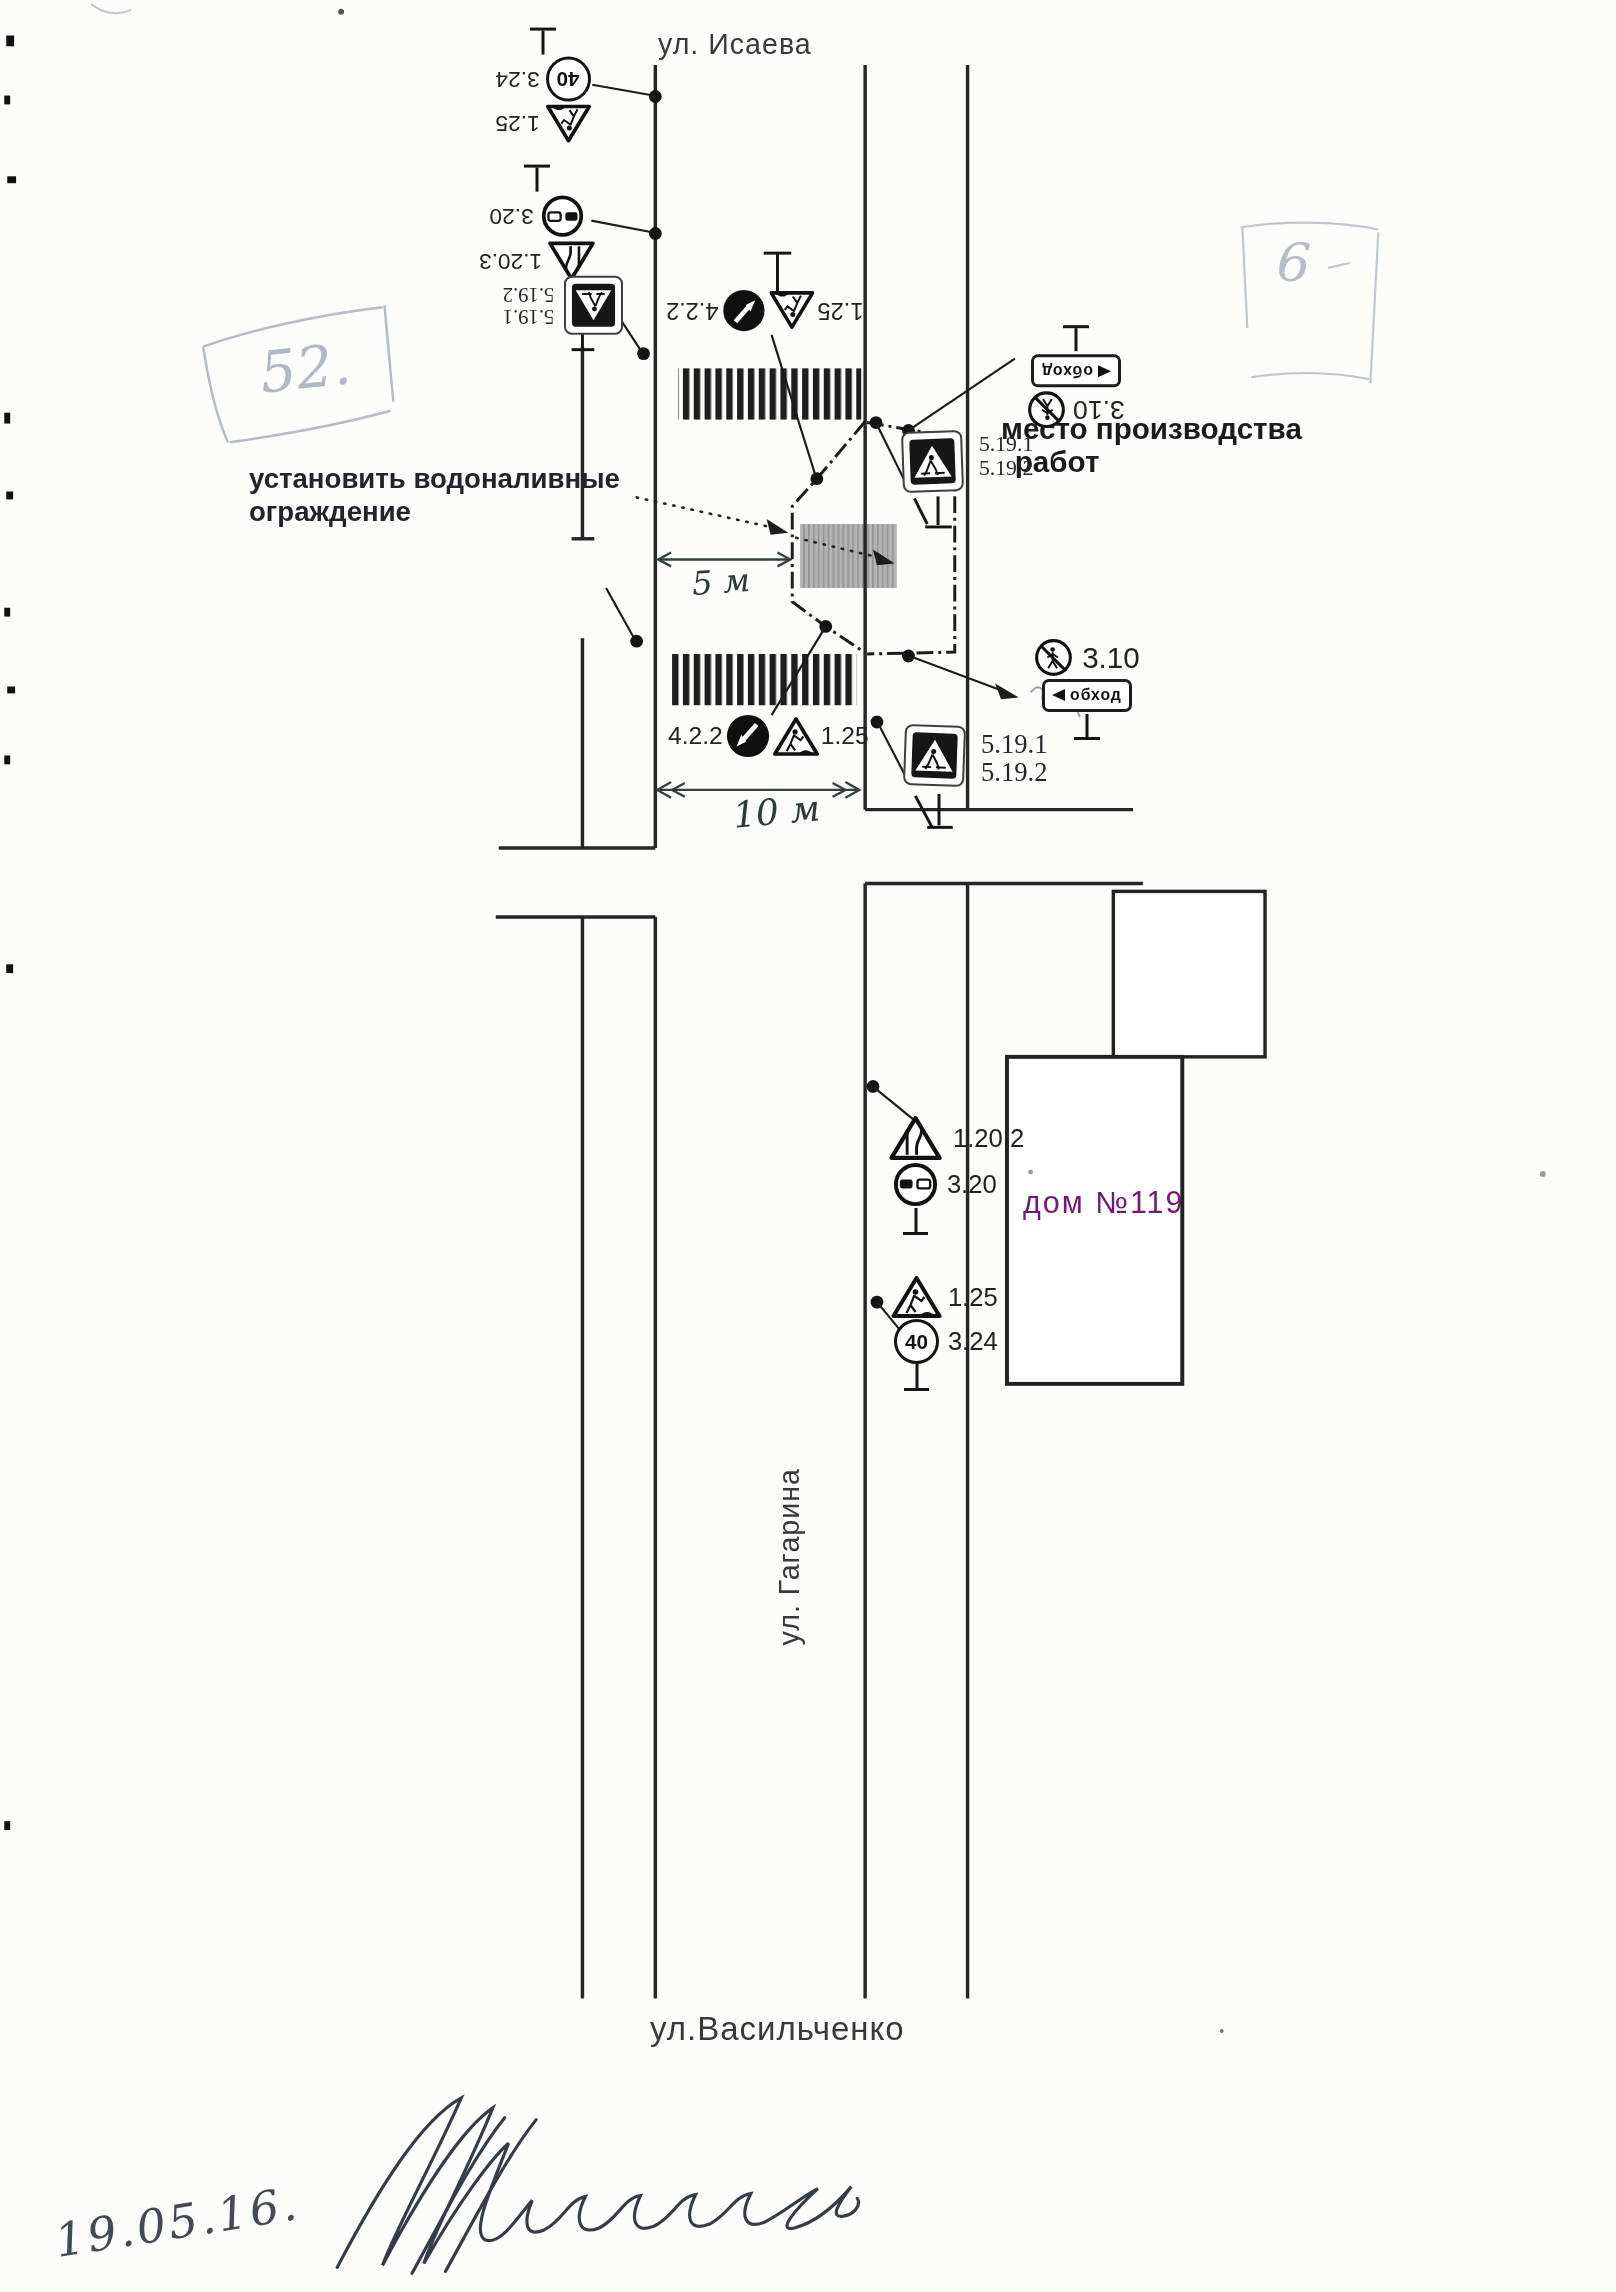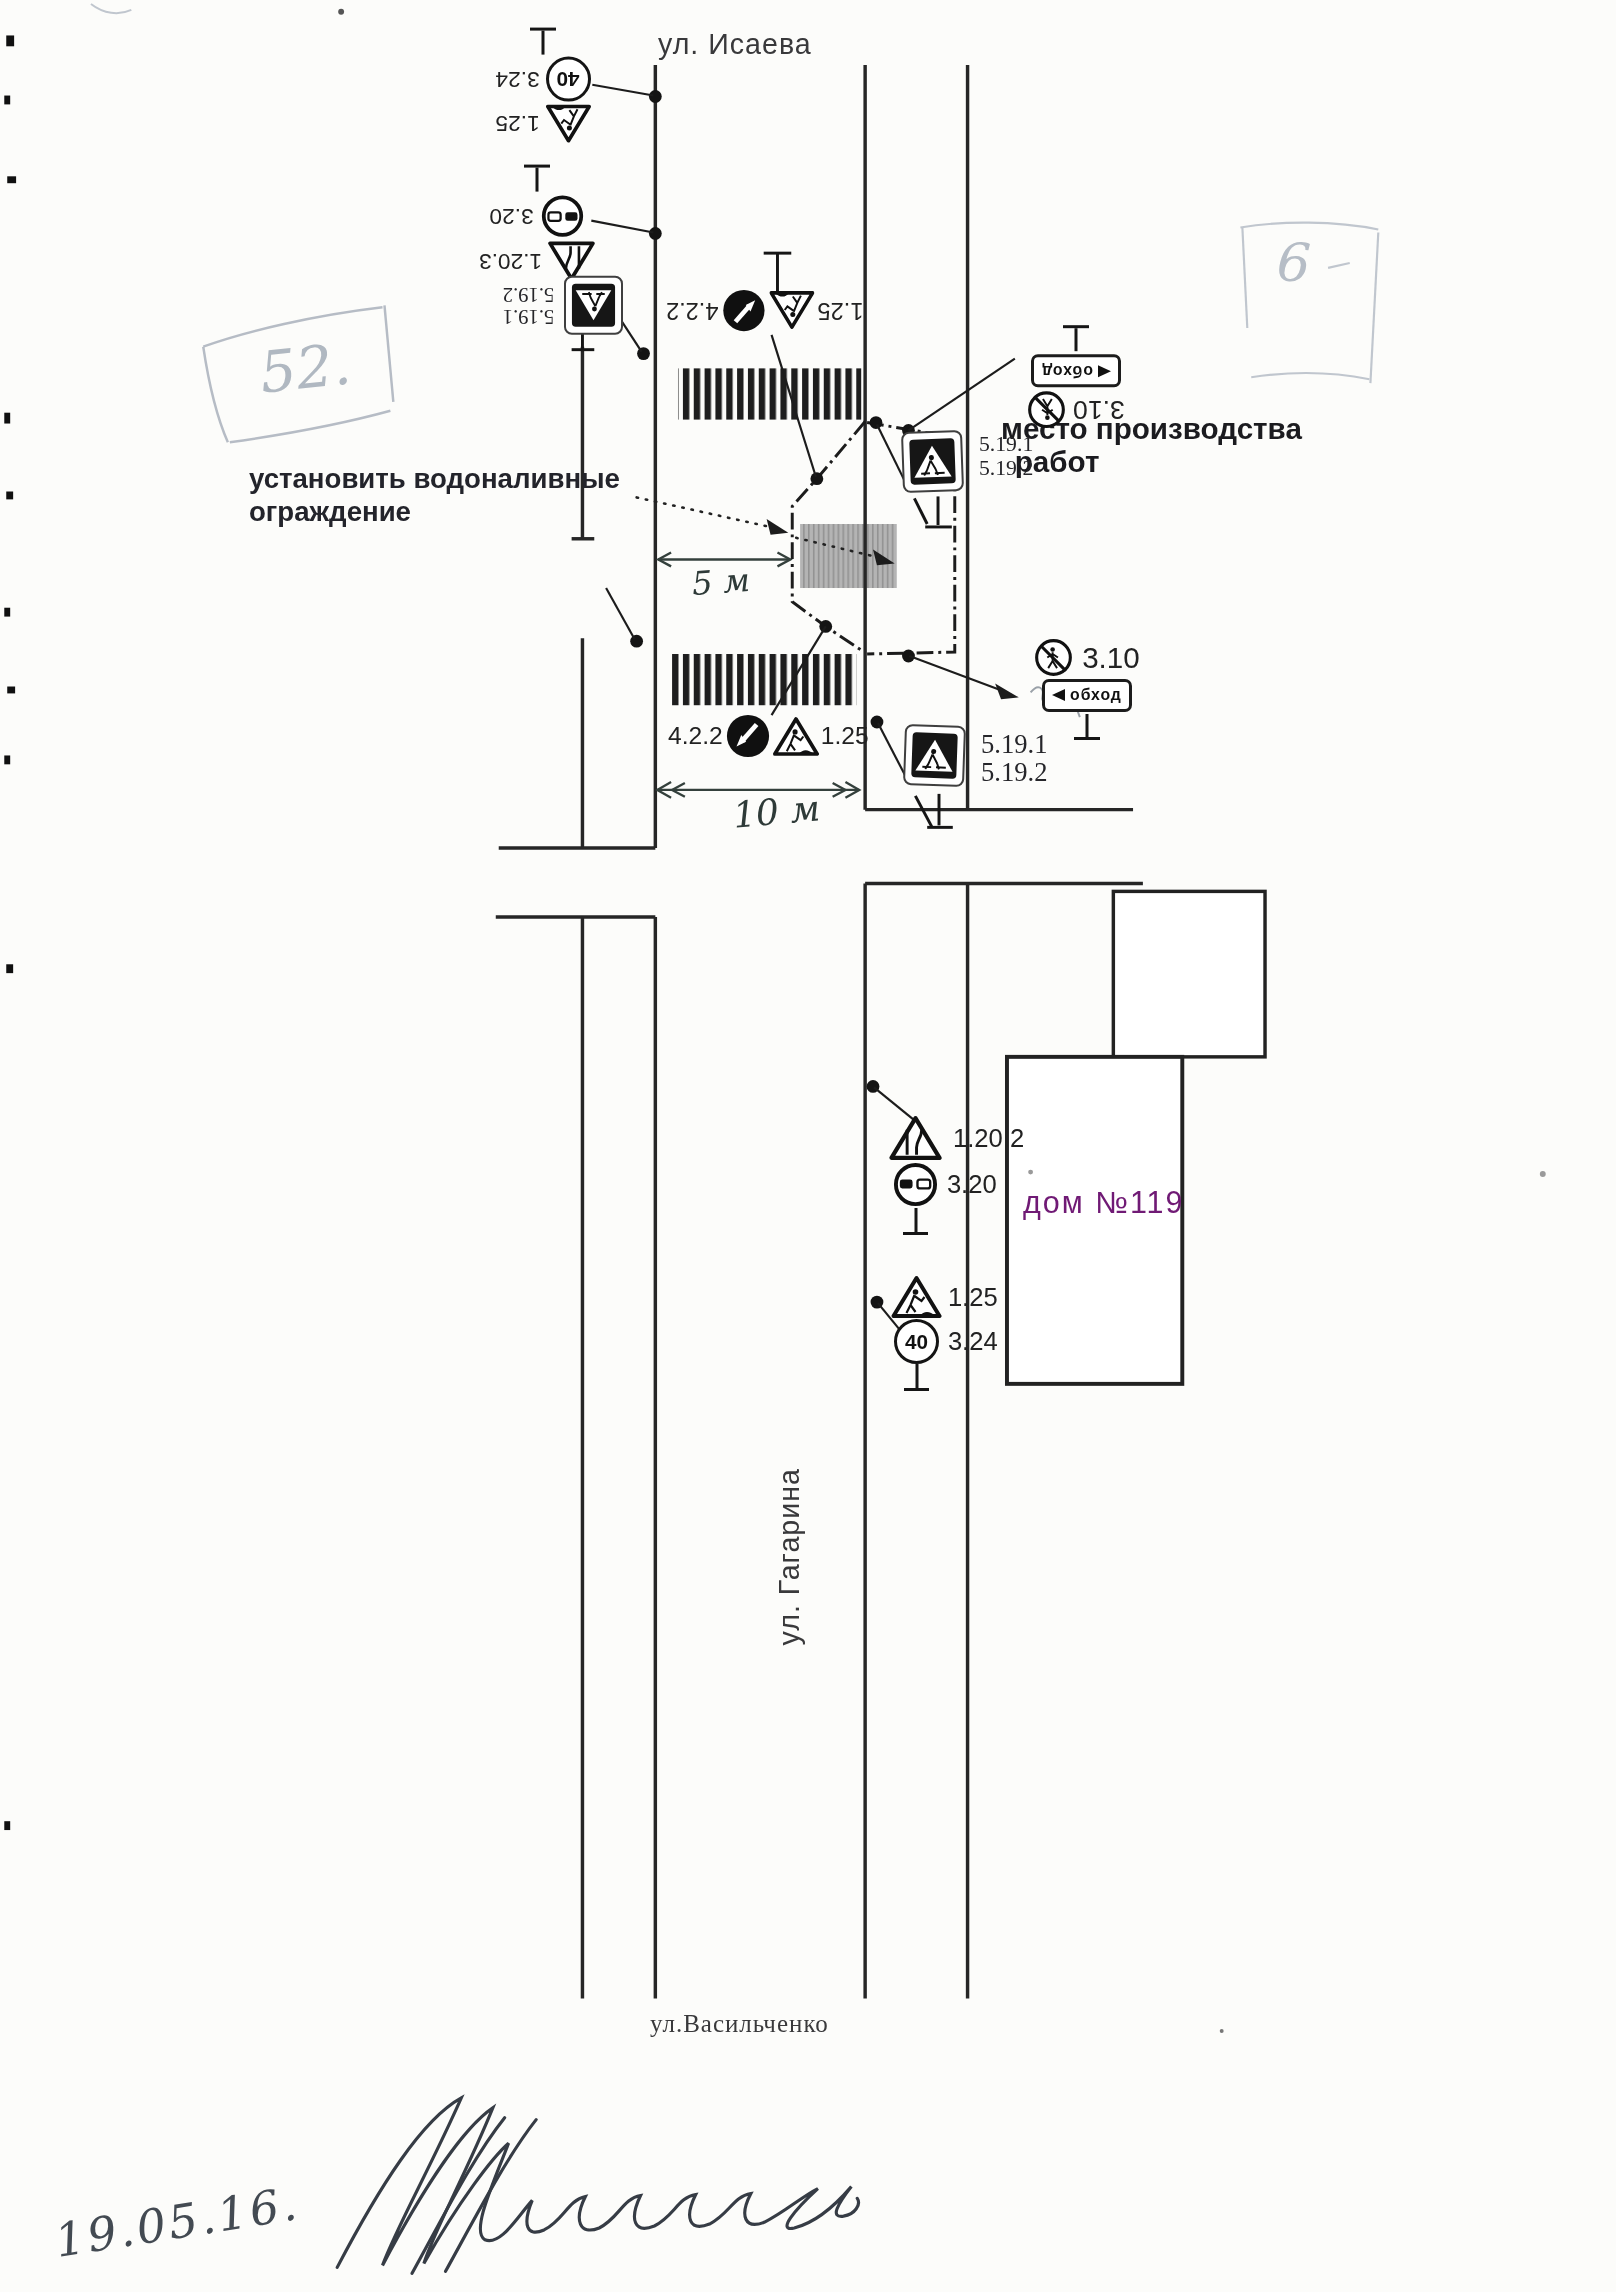--- a/index.html
+++ b/index.html
@@ -199,21 +199,21 @@
       <circle cx="1566" cy="1192" r="3" fill="#9a9a9a"></circle>
       <circle cx="1046" cy="1190" r="2.5" fill="#9a9a9a"></circle>
       <circle cx="1240" cy="2062" r="2" fill="#777"></circle>
     </g>
   </svg>
 
   <div class="abs street" style="left:658px;top:27.6px;">ул. Исаева</div>
 
   <div class="abs street" style="left:695px;top:1541px;width:187px;height:31.5px;text-align:center;transform:rotate(-90deg);">ул. Гагарина</div>
 
-  <div class="abs street" style="left:650px;top:2010px;font-size:25px;font-family:Liberation Serif, serif;">ул.Васильченко</div>
+  <div class="abs street" style="left:650px;top:2010px;font-size:33px;">ул.Васильченко</div>
 
   <div class="abs note-bold" style="left:249px;top:463px;">
     <div>установить водоналивные</div>
     <div>ограждение</div>
   </div>
 
   <div class="abs worksite" style="left:1001px;top:412px;">
     <div>место производства</div>
     <div style="margin-left:13.8px;">работ</div>
   </div>

